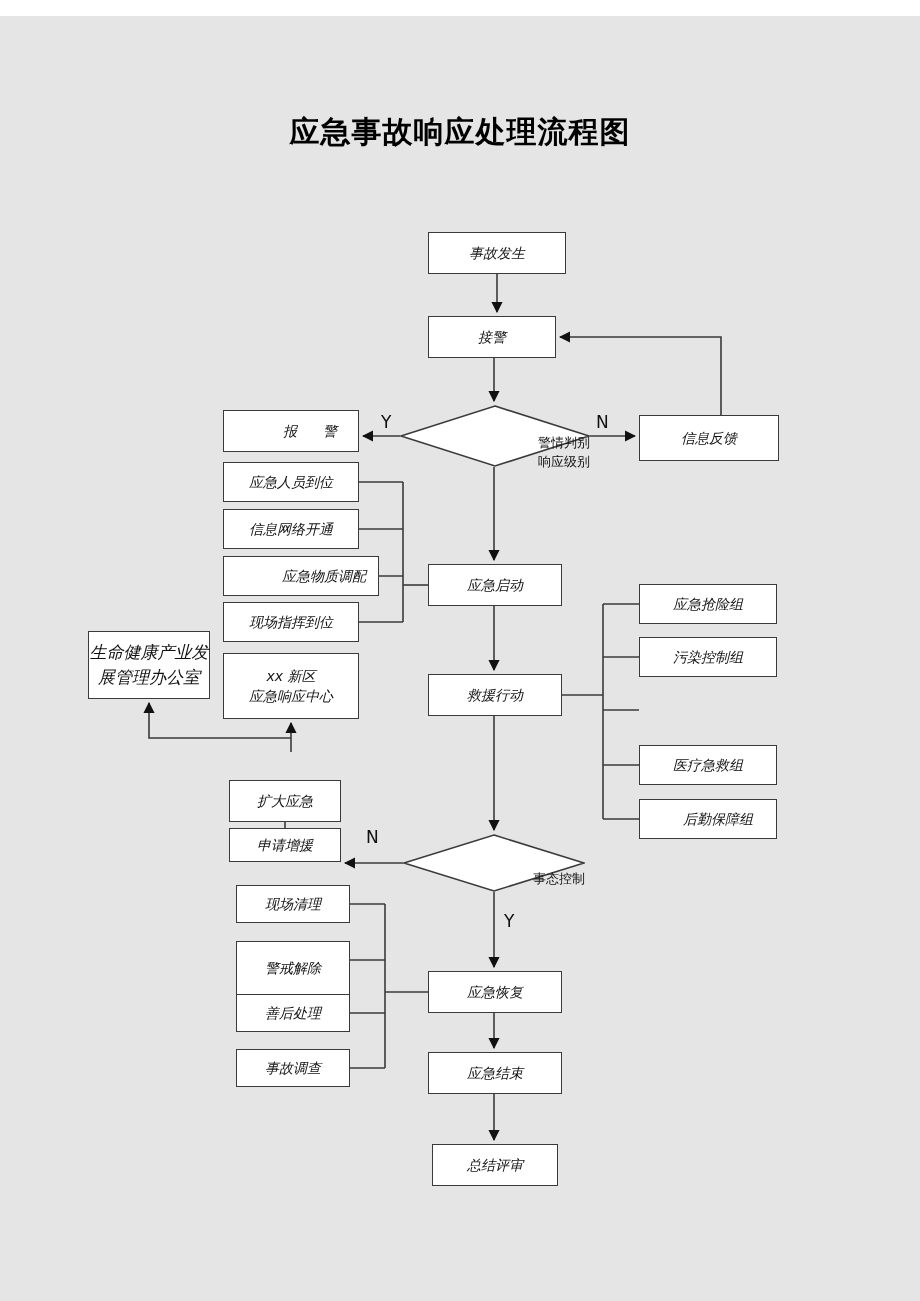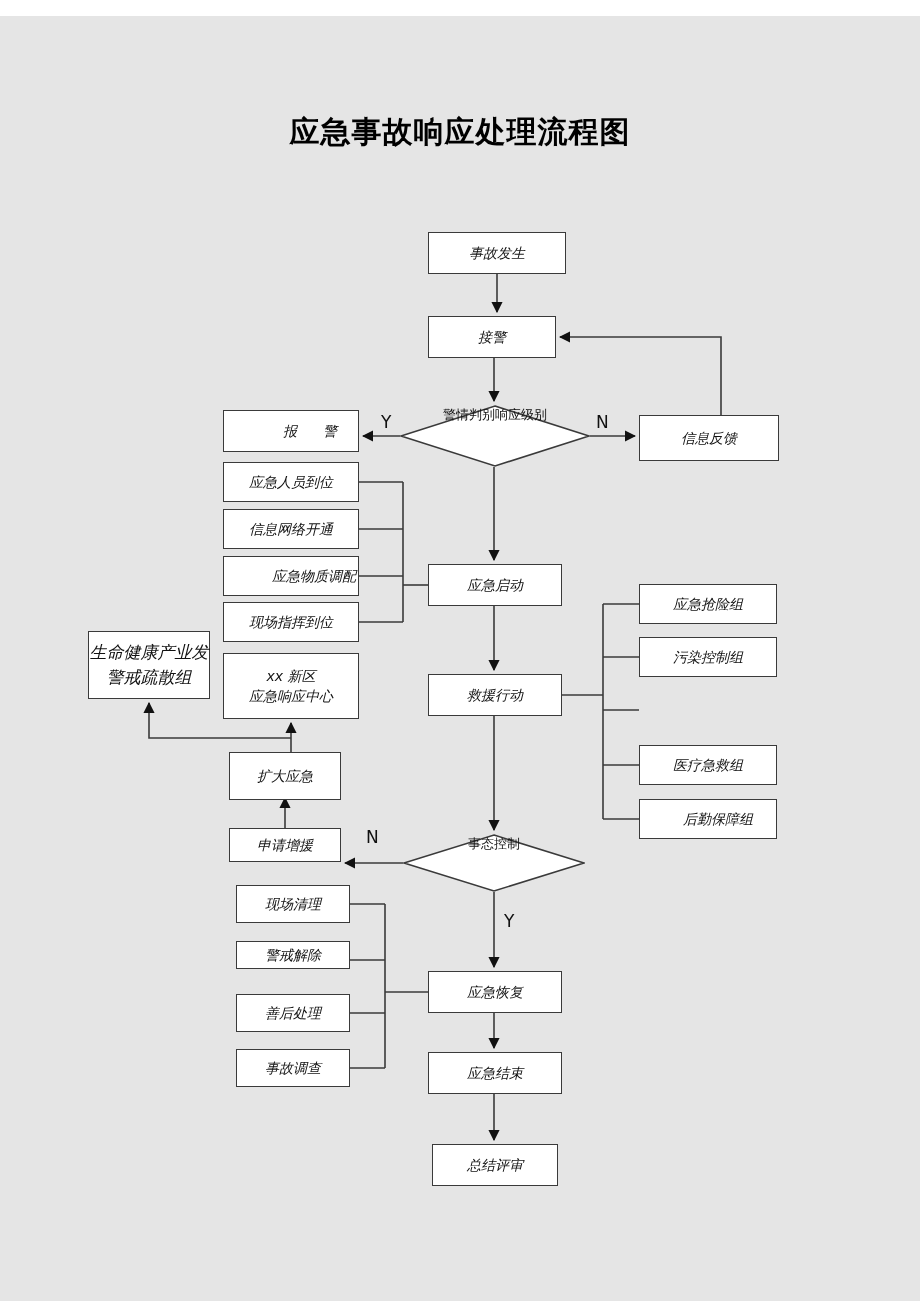--- a/index.html
+++ b/index.html
@@ -51,25 +51,25 @@
   }
   .node .ln { display: block; white-space: nowrap; font-style: italic; }
   .node.wide-space { letter-spacing: 6px; text-indent: 6px; }
   .diamond-wrap {
     position: absolute;
     z-index: 3;
   }
   .diamond-wrap svg { display: block; }
   .diamond-label {
     position: absolute;
-    left: 0; top: 0;
+    left: 0; top: 16px;
     width: 100%; height: 100%;
     display: flex;
-    flex-direction: row;
-    align-items: flex-start;
+    flex-direction: column;
+    align-items: flex-end;
     justify-content: center;
     font-size: 13px;
     color: #111111;
     line-height: 1.5;
     pointer-events: none;
   }
   .branch-label {
     position: absolute;
     font-size: 17px;
     color: #111111;
@@ -173,35 +173,35 @@
   </div>
 
   <div class="node" style="left:223px; top:446px; width:136px; height:40px;">
     <span class="ln">应急人员到位</span>
   </div>
 
   <div class="node" style="left:223px; top:493px; width:136px; height:40px;">
     <span class="ln">信息网络开通</span>
   </div>
 
-  <div class="node" style="left:223px; top:540px; width:136px; height:40px;padding-left:46px;">
+  <div class="node" style="left:223px; top:540px; width:156px; height:40px;padding-left:46px;">
     <span class="ln">应急物质调配</span>
   </div>
 
   <div class="node" style="left:223px; top:586px; width:136px; height:40px;">
     <span class="ln">现场指挥到位</span>
   </div>
 
   <div class="node" style="left:428px; top:548px; width:134px; height:42px;">
     <span class="ln">应急启动</span>
   </div>
 
   <div class="node" style="left:88px; top:615px; width:122px; height:68px; font-size:17px;">
     <span class="ln">生命健康产业发</span>
-    <span class="ln">警戒疏散组</span>
+    <span class="ln">展管理办公室</span>
   </div>
 
   <div class="node" style="left:223px; top:637px; width:136px; height:66px;">
     <span class="ln">xx 新区</span>
     <span class="ln">应急响应中心</span>
   </div>
 
   <div class="node" style="left:428px; top:658px; width:134px; height:42px;">
     <span class="ln">救援行动</span>
   </div>
@@ -216,42 +216,42 @@
 
 
   <div class="node" style="left:639px; top:729px; width:138px; height:40px;">
     <span class="ln">医疗急救组</span>
   </div>
 
   <div class="node" style="left:639px; top:783px; width:138px; height:40px;padding-left:20px;">
     <span class="ln">后勤保障组</span>
   </div>
 
-  <div class="node" style="left:229px; top:736px; width:112px; height:48px;">
+  <div class="node" style="left:229px; top:764px; width:112px; height:42px;">
     <span class="ln">扩大应急</span>
   </div>
 
   <div class="node" style="left:229px; top:812px; width:112px; height:34px;">
     <span class="ln">申请增援</span>
   </div>
 
   <div class="diamond-wrap" style="left:403px; top:818px; width:182px; height:58px;">
     <svg width="182" height="58">
       <polygon points="91,1 181,29 91,57 1,29" fill="#ffffff" stroke="#3a3a3a" stroke-width="1.6"></polygon>
     </svg>
     <div class="diamond-label">
       <span class="ln">事态控制</span>
     </div>
   </div>
 
   <div class="node" style="left:236px; top:869px; width:114px; height:38px;">
     <span class="ln">现场清理</span>
   </div>
 
-  <div class="node" style="left:236px; top:925px; width:114px; height:28px;">
+  <div class="node" style="left:236px; top:925px; width:114px; height:54px;">
     <span class="ln">警戒解除</span>
   </div>
 
   <div class="node" style="left:236px; top:978px; width:114px; height:38px;">
     <span class="ln">善后处理</span>
   </div>
 
   <div class="node" style="left:236px; top:1033px; width:114px; height:38px;">
     <span class="ln">事故调查</span>
   </div>

